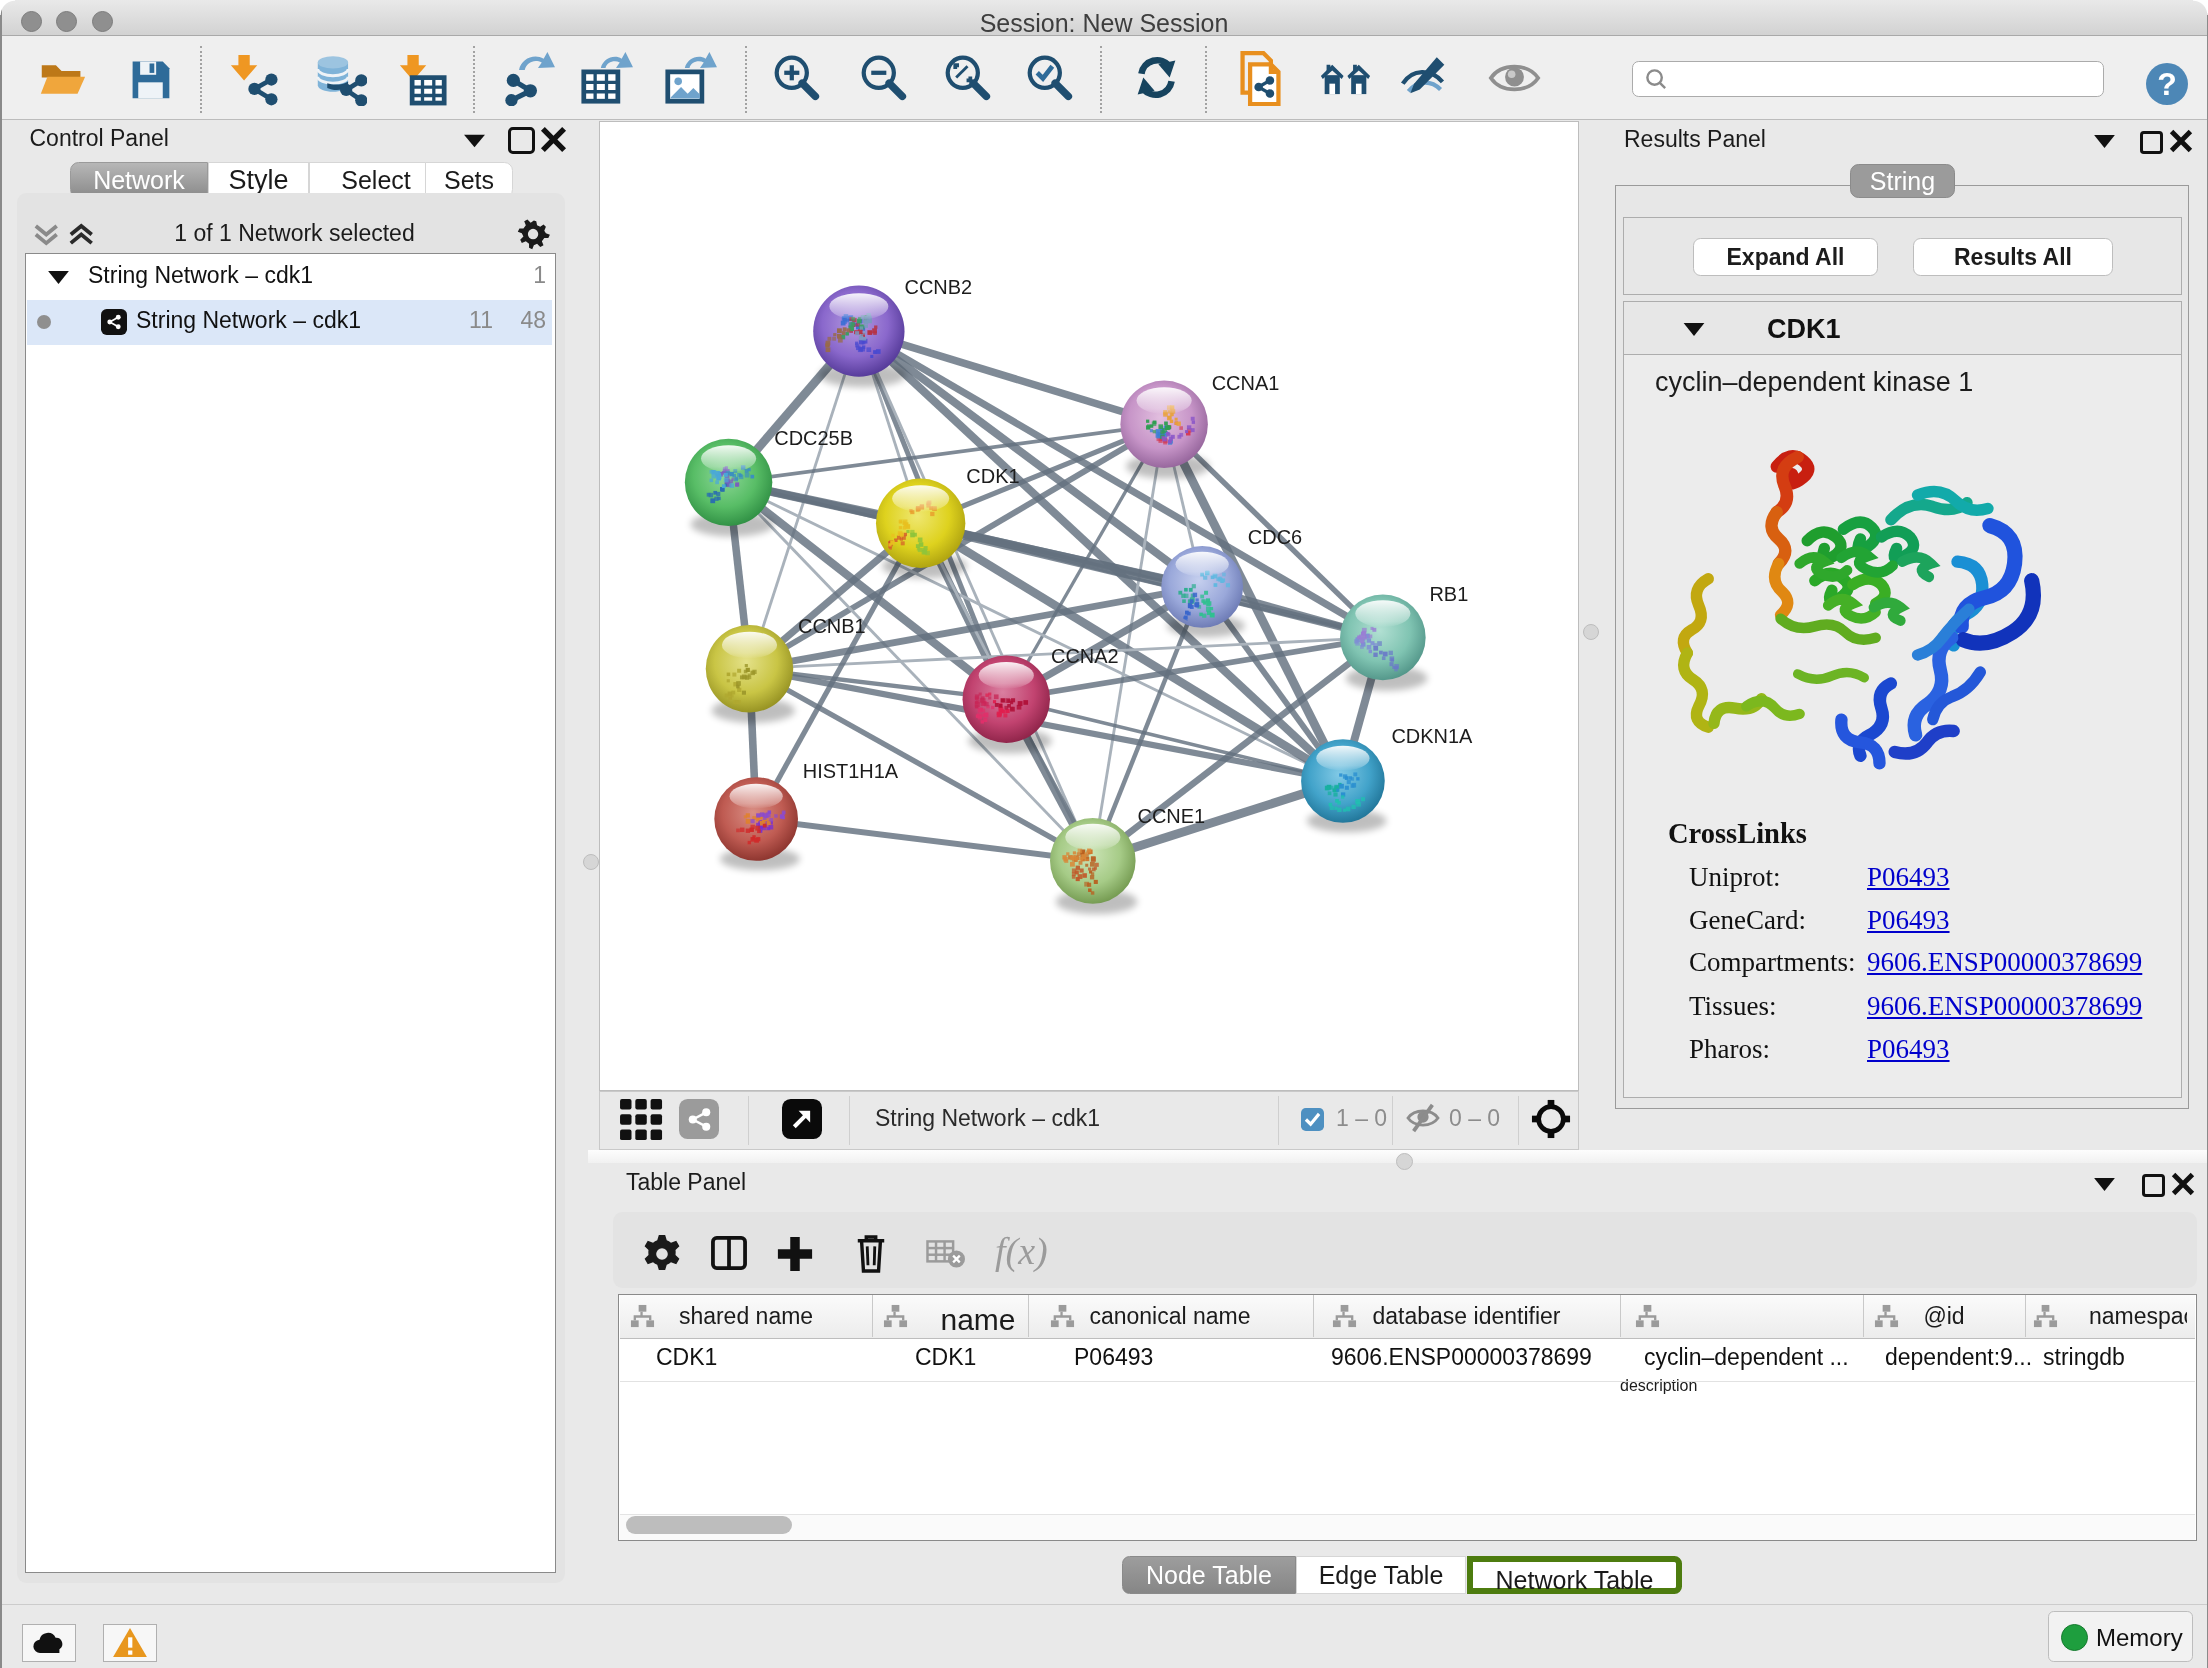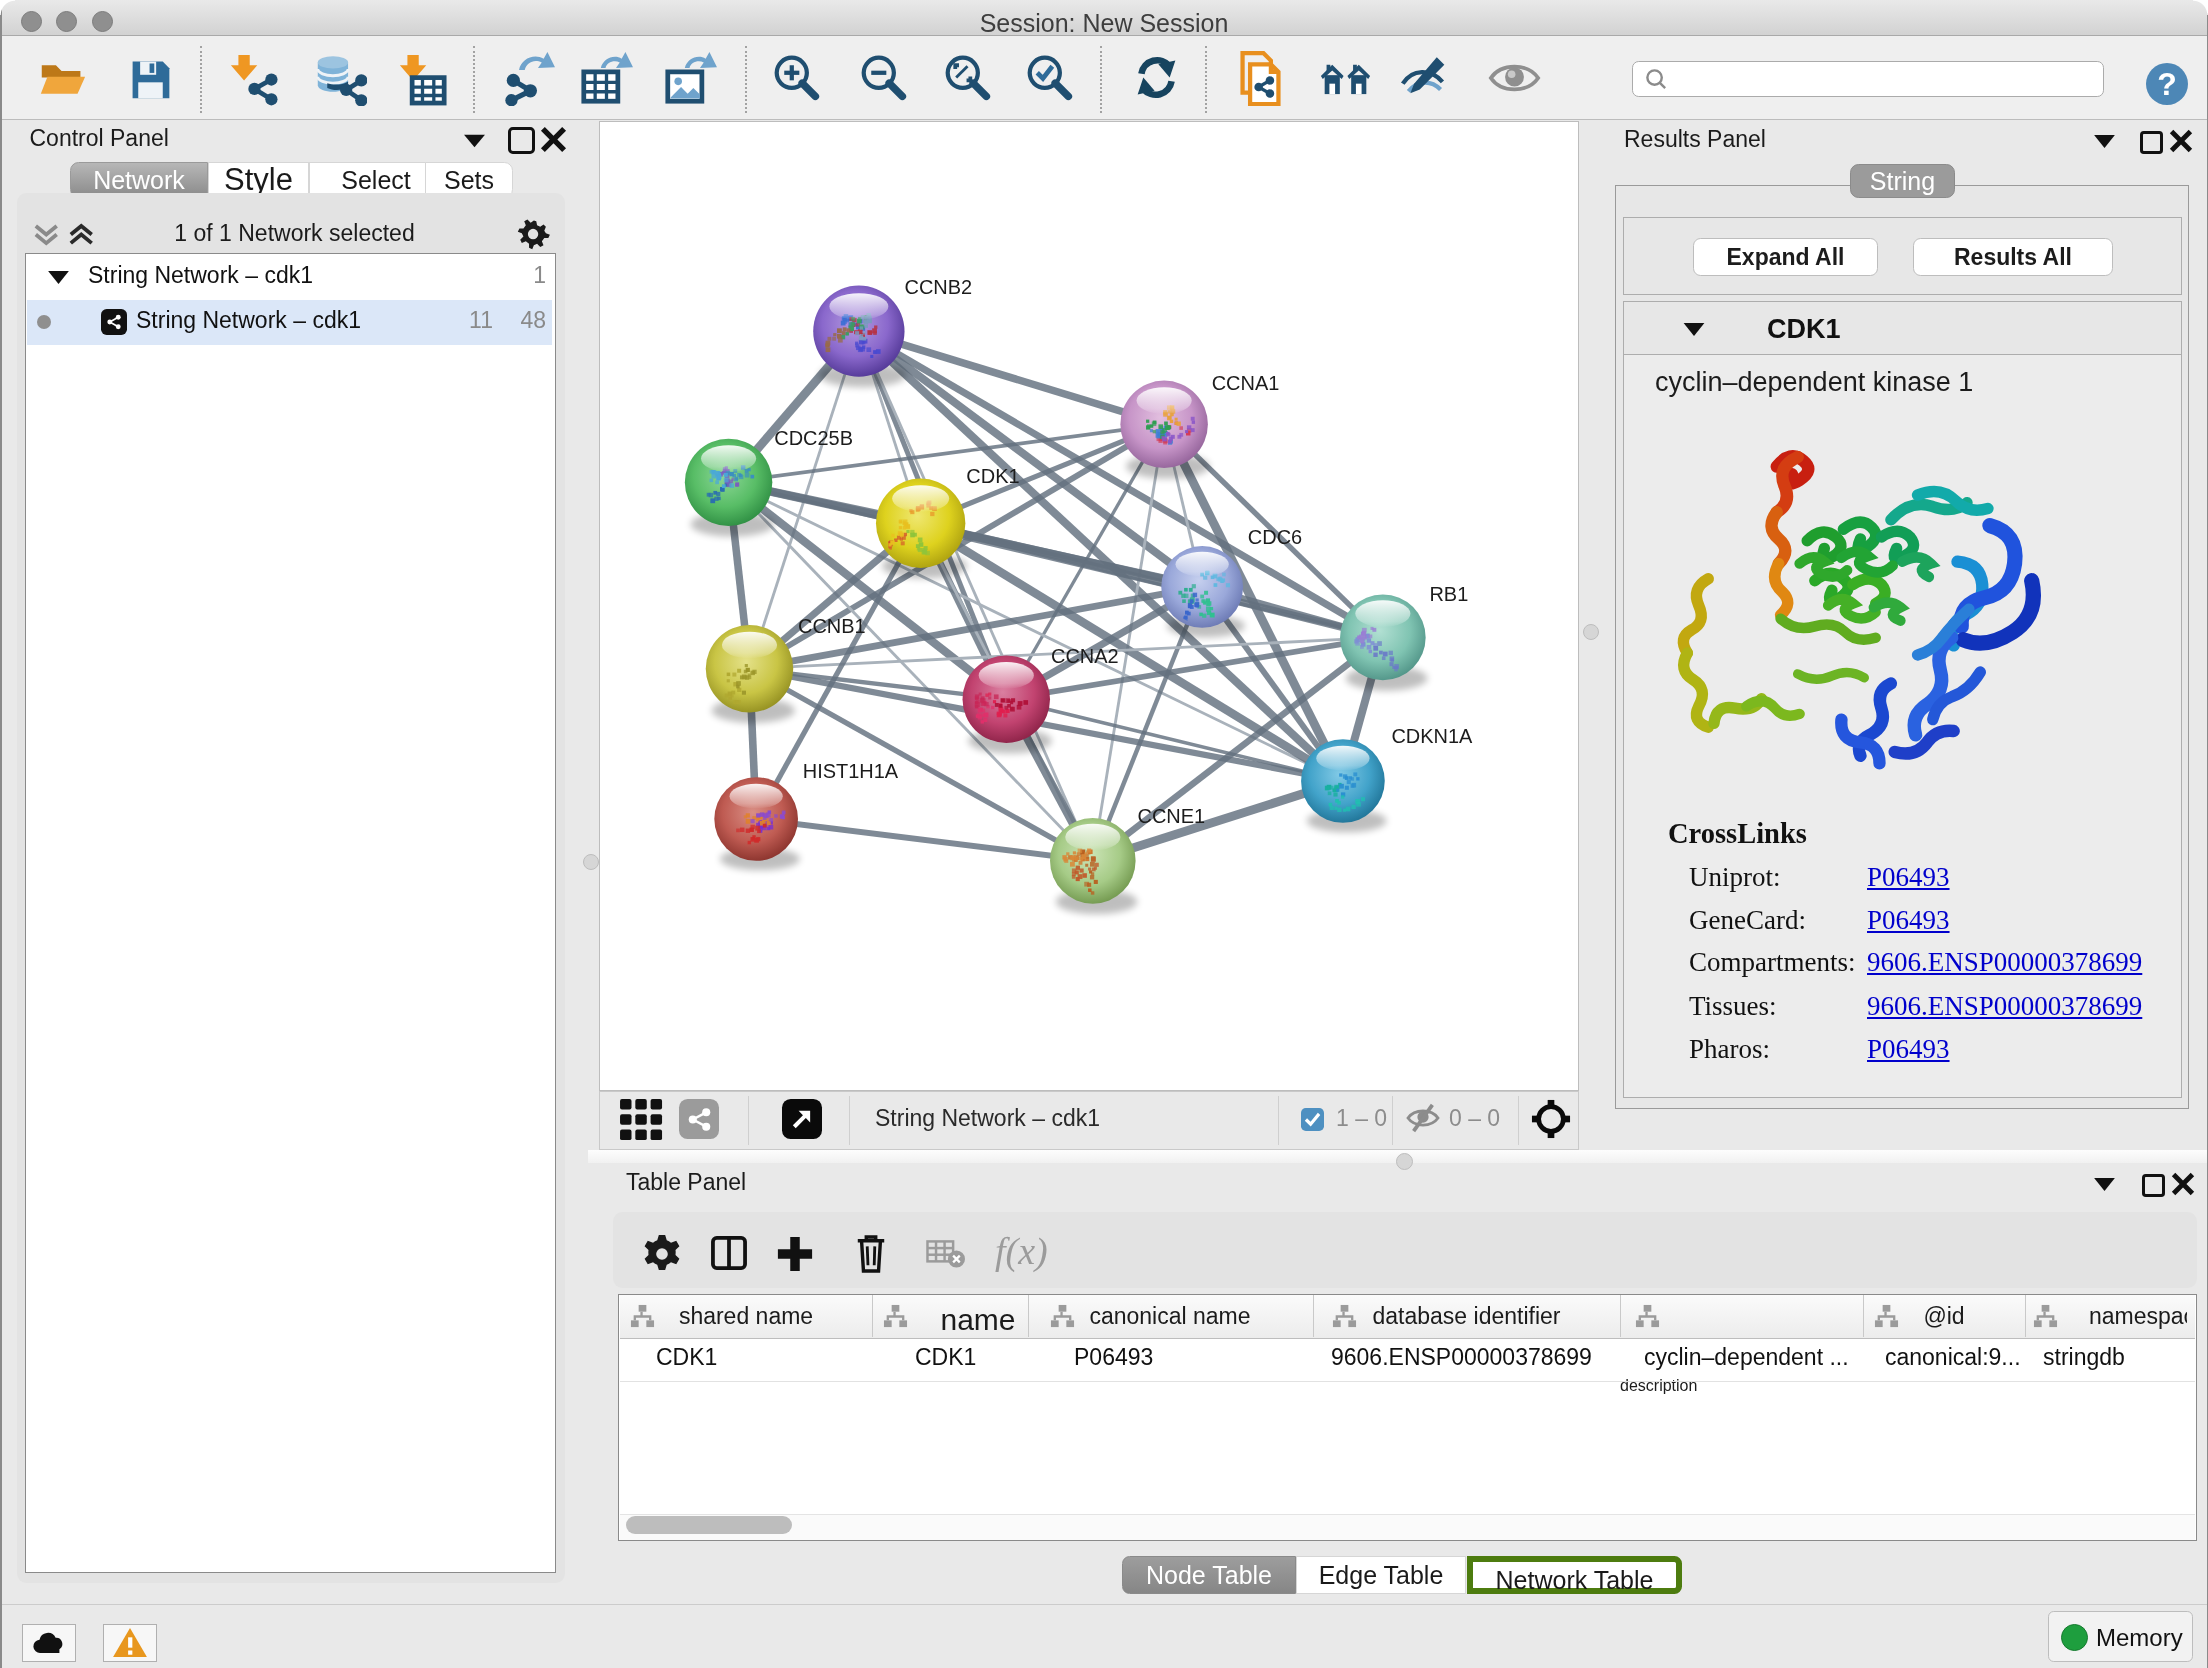--- a/index.html
+++ b/index.html
@@ -189,21 +189,21 @@
 <div class="abs ptitle" style="left:29.5px;top:125px;">Control Panel</div>
 <svg class="abs" style="left:462px;top:131px" width="25" height="19" viewBox="0 0 26 20">
     <path d="M2 4 H24 L13 17 Z" fill="#111"></path>
   </svg>
 <div class="abs" style="left:508px;top:127px;width:21px;height:21px;border:3.3px solid #111;border-radius:4.8px;"></div>
 <svg class="abs" style="left:540px;top:126px" width="27" height="27" viewBox="0 0 28 28">
     <path d="M5 1 L14 10 L23 1 L27 5 L18 14 L27 23 L23 27 L14 18 L5 27 L1 23 L10 14 L1 5 Z" fill="#111"></path>
   </svg>
 
 <div class="abs" style="left:70px;top:162px;width:138px;height:36px;background:linear-gradient(#b7b7b7,#8a8a8a);border:1px solid #9a9a9a;border-radius:8.6px 0 0 8.6px;box-sizing:border-box;color:#fff;font-size:25px;text-align:center;line-height:34px;">Network</div>
-<div class="abs" style="left:208px;top:162px;width:101px;height:36px;background:#fff;border:1px solid #d6d6d6;box-sizing:border-box;color:#1a1a1a;font-size:31px;text-align:center;line-height:34px;">Style</div>
+<div class="abs" style="left:208px;top:162px;width:101px;height:36px;background:#fff;border:1px solid #d6d6d6;box-sizing:border-box;color:#1a1a1a;font-size:27px;text-align:center;line-height:34px;">Style</div>
 <div class="abs" style="left:309px;top:162px;width:134px;height:36px;background:#fff;border:1px solid #d6d6d6;box-sizing:border-box;color:#1a1a1a;font-size:25px;text-align:center;line-height:34px;">Select</div>
 <div class="abs" style="left:425px;top:162px;width:88px;height:36px;background:#fff;border:1px solid #d6d6d6;border-radius:0 8.6px 8.6px 0;box-sizing:border-box;color:#1a1a1a;font-size:25px;text-align:center;line-height:34px;">Sets</div>
 
 <div class="abs" style="left:17px;top:193px;width:548px;height:1390px;background:#e3e3e3;border-radius:9.5px;"></div>
 
 <svg class="abs" style="left:32px;top:223px" width="28.5" height="25" viewBox="0 0 30 26">
     <g fill="none" stroke="#8a8a8a" stroke-width="4">
       <path d="M4 3 L15 12 L26 3"></path>
       <path d="M4 12 L15 21 L26 12"></path>
     </g>
@@ -1297,21 +1297,21 @@
       <rect x="1" y="17" width="8" height="7"></rect>
       <rect x="17" y="17" width="8" height="7"></rect>
       <path d="M12 8 V13 M5 17 V13 H21 V17" fill="none" stroke="#9b9b9b" stroke-width="2.4"></path>
     </g>
   </svg>
 <div class="abs" style="left:656px;top:1344px;font-size:23px;color:#111;">CDK1</div>
 <div class="abs" style="left:915px;top:1344px;font-size:23px;color:#111;">CDK1</div>
 <div class="abs" style="left:1074px;top:1344px;font-size:23px;color:#111;">P06493</div>
 <div class="abs" style="left:1331px;top:1344px;font-size:23px;color:#111;">9606.ENSP00000378699</div>
 <div class="abs" style="left:1644px;top:1344px;font-size:23px;color:#111;">cyclin–dependent ...</div>
-<div class="abs" style="left:1885px;top:1344px;font-size:23px;color:#111;">canonical:9...</div>
+<div class="abs" style="left:1885px;top:1344px;font-size:23px;color:#111;">dependent:9...</div>
 <div class="abs" style="left:2043px;top:1344px;font-size:23px;color:#111;">stringdb</div>
 <div class="abs" style="left:620px;top:1381px;width:1575px;height:0;border-top:1px solid #e2e2e2;"></div>
 <div class="abs" style="left:620px;top:1514px;width:1575px;height:25px;background:#fafafa;border-top:1px solid #e4e4e4;"></div>
 <div class="abs" style="left:626px;top:1516px;width:166px;height:18px;border-radius:9.5px;background:#bdbdbd;"></div>
 
 <div class="abs" style="left:1122px;top:1556px;width:174px;height:38px;background:linear-gradient(#9d9d9d,#868686);border:1px solid #8a8a8a;border-radius:7.6px 0 0 7.6px;box-sizing:border-box;color:#fff;font-size:25px;text-align:center;line-height:36px;">Node Table</div>
 <div class="abs" style="left:1296px;top:1556px;width:170px;height:38px;background:#fff;border:1px solid #d6d6d6;box-sizing:border-box;color:#1a1a1a;font-size:25px;text-align:center;line-height:36px;">Edge Table</div>
 <div class="abs" style="left:1467px;top:1556px;width:215px;height:38px;background:#fff;border:6px solid #4d7c0f;border-radius:0 7.6px 7.6px 0;box-sizing:border-box;color:#1a1a1a;font-size:25px;text-align:center;line-height:36px;">Network Table</div>
 
 <div class="abs" style="left:0;top:1604px;width:2208px;height:65px;background:#e9e9e9;border-top:1px solid #cccccc;"></div>

